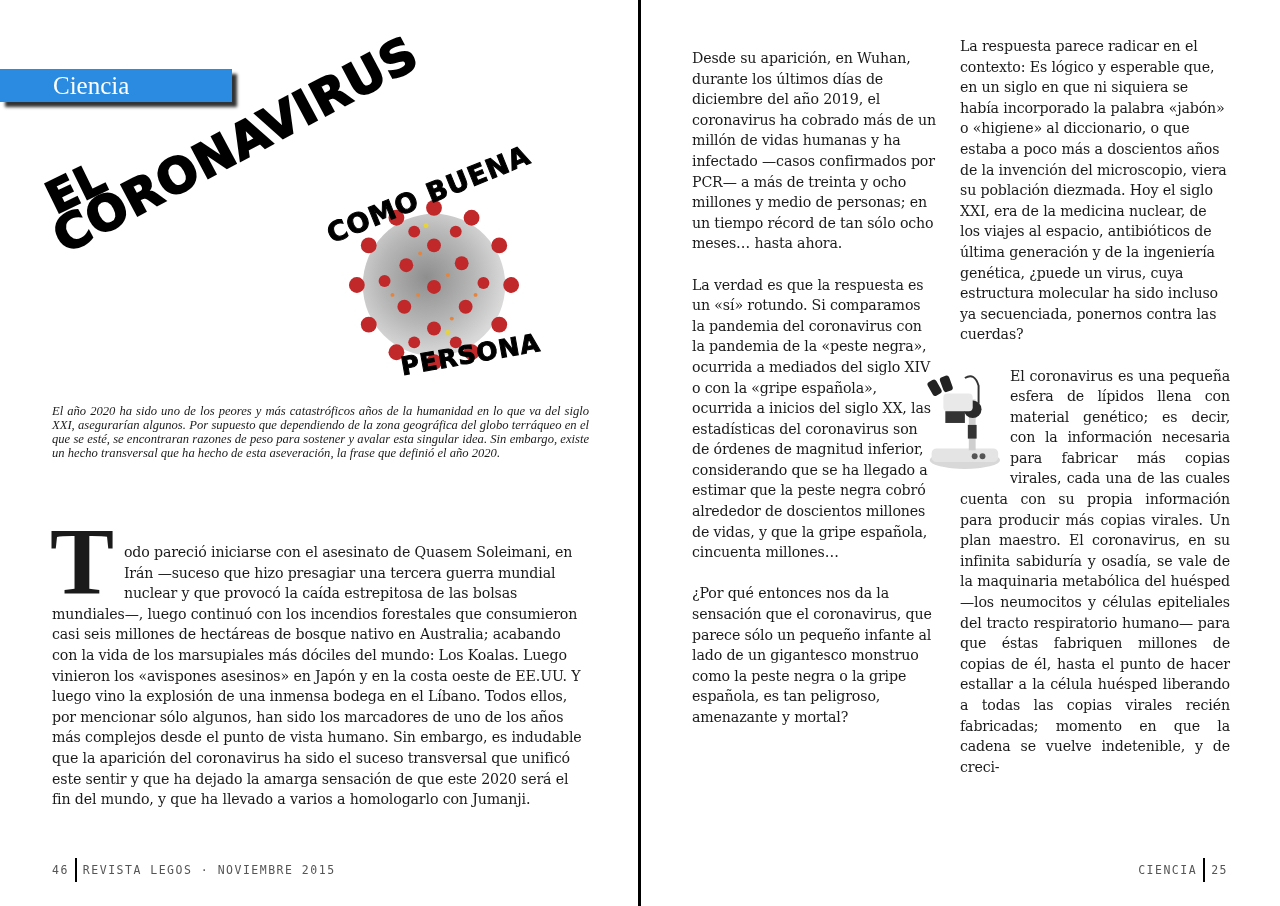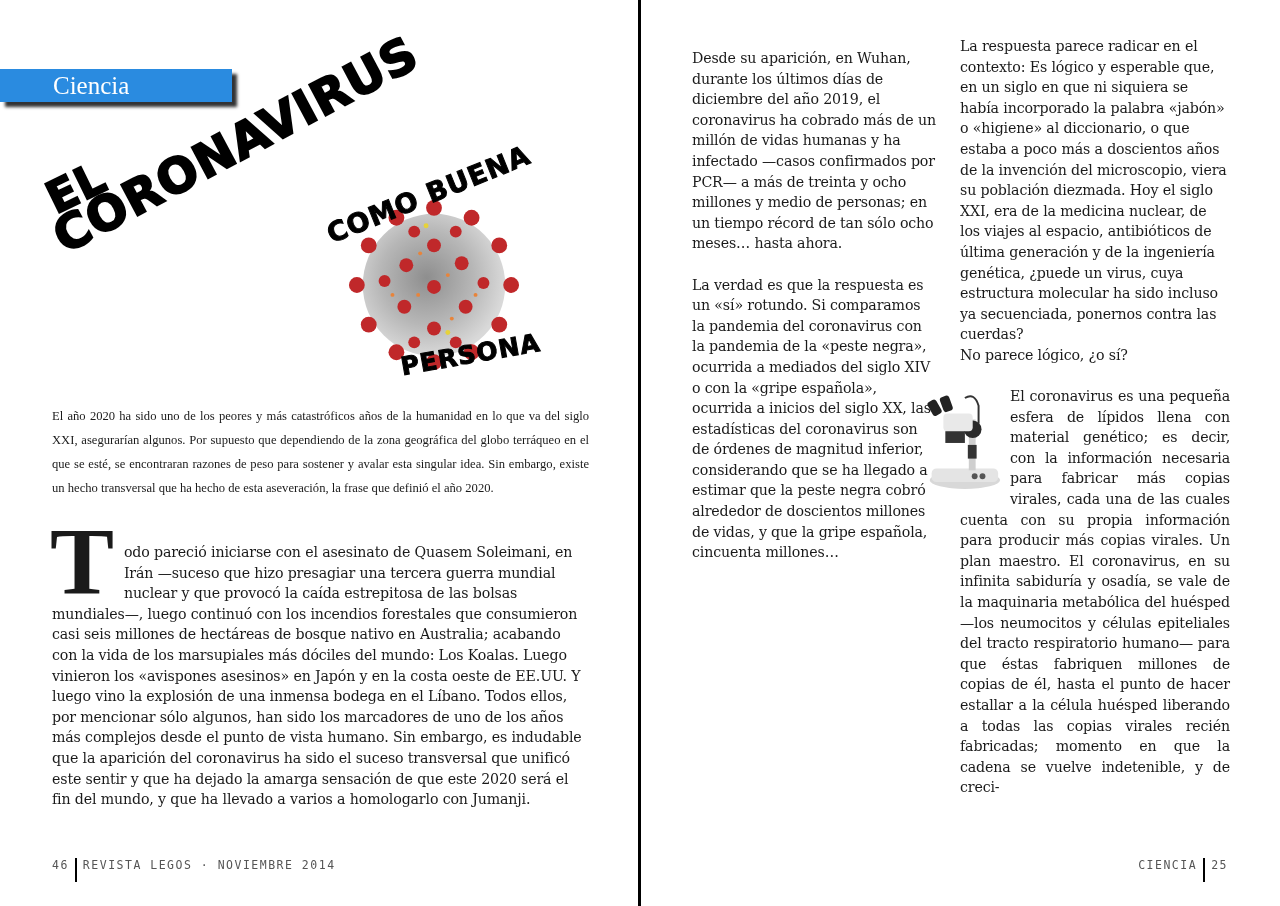--- a/index.html
+++ b/index.html
@@ -48,22 +48,22 @@
     }
 
     
     .virus {
       position: absolute; left: 345px; top: 196px; width: 178px; height: 178px;
     }
 
     
     .intro {
       position: absolute; left: 52px; top: 404px; width: 537px;
-      font-family: "Liberation Serif", serif; font-size: 12.6px; line-height: 24px;
-      text-align: justify; margin: 0;
+      font-family: "Liberation Serif", serif; font-size: 12.6px; line-height: 14px;
+      text-align: justify; margin: 0; font-style: italic;
     }
 
     
     .body-left {
       position: absolute; left: 52px; top: 542px; width: 530px;
       font-family: "DejaVu Serif", serif; font-size: 14.2px; line-height: 20.6px;
       margin: 0; letter-spacing: -0.15px;
     }
     .dropcap {
       float: left; font-family: "Liberation Serif", serif; font-weight: bold;
@@ -81,21 +81,21 @@
     .col-b { left: 318px; top: 36px; width: 270px; }
     .justify { text-align: justify; }
 
     .microscope {
       float: left; width: 88px; height: 102px; margin: 4px 6px 0 -44px;
     }
 
     
     .footer {
       position: absolute; top: 858px; font-family: "DejaVu Sans Mono", monospace;
-      font-size: 11.5px; color: #555; letter-spacing: 1.5px; display: flex; align-items: flex-start;
+      font-size: 11.5px; color: #555; letter-spacing: 1.5px; display: flex; align-items: center;
     }
     .footer .bar { display: inline-block; width: 2px; height: 24px; background: #000; margin: 0 6px; }
     .footer-left { left: 52px; }
     .footer-right { right: 52px; }
   </style>
 </head>
 <body>
 
 <div class="page page-left">
   <div class="section-banner">
@@ -159,37 +159,37 @@
   <p class="intro">El año 2020 ha sido uno de los peores y más catastróficos años de la humanidad en lo que va del siglo XXI, asegurarían algunos.  Por supuesto que dependiendo de la zona geográfica del globo terráqueo en el que se esté, se encontraran razones de peso para sostener y avalar esta singular idea. Sin embargo, existe un hecho transversal que ha hecho de esta aseveración, la frase que definió el año 2020.</p>
 
   <div class="body-left">
     <span class="dropcap">T</span>
     <span>odo pareció iniciarse con el asesinato de Quasem Soleimani, en Irán —suceso que hizo presagiar una tercera guerra mundial nuclear y que provocó la caída estrepitosa de las bolsas mundiales—, luego continuó con los incendios forestales que consumieron casi seis millones de hectáreas de bosque nativo en Australia; acabando con la vida de los marsupiales más dóciles del mundo: Los Koalas. Luego vinieron los «avispones asesinos» en Japón y en la costa oeste de EE.UU. Y luego vino la explosión de una inmensa bodega en el Líbano. Todos ellos, por mencionar sólo algunos, han sido los marcadores de uno de los años más complejos desde el punto de vista humano. Sin embargo, es indudable que la aparición del coronavirus ha sido el suceso transversal que unificó este sentir y que ha dejado la amarga sensación de que este 2020 será el fin del mundo, y que ha llevado a varios a homologarlo con Jumanji.</span>
   </div>
 
   <div class="footer footer-left">
     <span>46</span>
     <span class="bar"></span>
-    <span>REVISTA LEGOS · NOVIEMBRE 2014</span>
+    <span>REVISTA LEGOS · NOVIEMBRE 2015</span>
   </div>
 </div>
 
 <div class="spine"></div>
 
 <div class="page page-right">
   <div class="col col-a">
     <p>Desde su aparición, en Wuhan, durante los últimos días de diciembre del año 2019, el coronavirus ha cobrado más de un millón de vidas humanas y ha infectado —casos confirmados por PCR— a más de treinta y ocho millones y medio de personas; en un tiempo récord de tan sólo ocho meses… hasta ahora.</p>
     <div class="gap"></div>
     <p>La verdad es que la respuesta es un «sí» rotundo. Si comparamos la pandemia del coronavirus con la pandemia de la «peste negra», ocurrida a mediados del siglo XIV o con la «gripe española», ocurrida a inicios del siglo XX, las estadísticas del coronavirus son de órdenes de magnitud inferior, considerando que se ha llegado a estimar que la peste negra cobró alrededor de doscientos millones de vidas, y que la gripe española, cincuenta millones…</p>
     <div class="gap"></div>
+    <p>¿Por qué entonces nos da la sensación que el coronavirus, que parece sólo un pequeño infante al lado de un gigantesco monstruo como la peste negra o  la gripe española, es tan peligroso, amenazante y mortal?</p>
   </div>
 
   <div class="col col-b">
     <p>La respuesta parece radicar en el contexto: Es lógico y esperable que, en un siglo en que ni siquiera se había incorporado la palabra «jabón» o «higiene» al diccionario, o que estaba a poco más a doscientos años de la invención del microscopio, viera su población diezmada. Hoy el siglo XXI, era de la medicina nuclear, de los viajes al espacio, antibióticos de última generación y de la ingeniería genética, ¿puede un virus, cuya estructura molecular ha sido incluso ya secuenciada, ponernos contra las cuerdas?</p>
-    <p>No parece lógico, ¿o sí?</p>
     <div class="gap"></div>
     <svg class="microscope" viewBox="0 0 90 104">
       <ellipse cx="50" cy="92" rx="36" ry="9" fill="#d8d8d8"></ellipse>
       <rect x="16" y="80" width="68" height="14" rx="5" fill="#e4e4e4"></rect>
       <circle cx="60" cy="88" r="3" fill="#555"></circle>
         <circle cx="68" cy="88" r="3" fill="#555"></circle>
       <rect x="54" y="30" width="7" height="52" fill="#cfcfcf"></rect>
       <rect x="53" y="56" width="9" height="14" fill="#333"></rect>
       <circle cx="58" cy="40" r="9" fill="#2a2a2a"></circle>
       <path d="M50 8 q10 -6 14 8 l0 18" stroke="#333" stroke-width="2" fill="none"></path>

